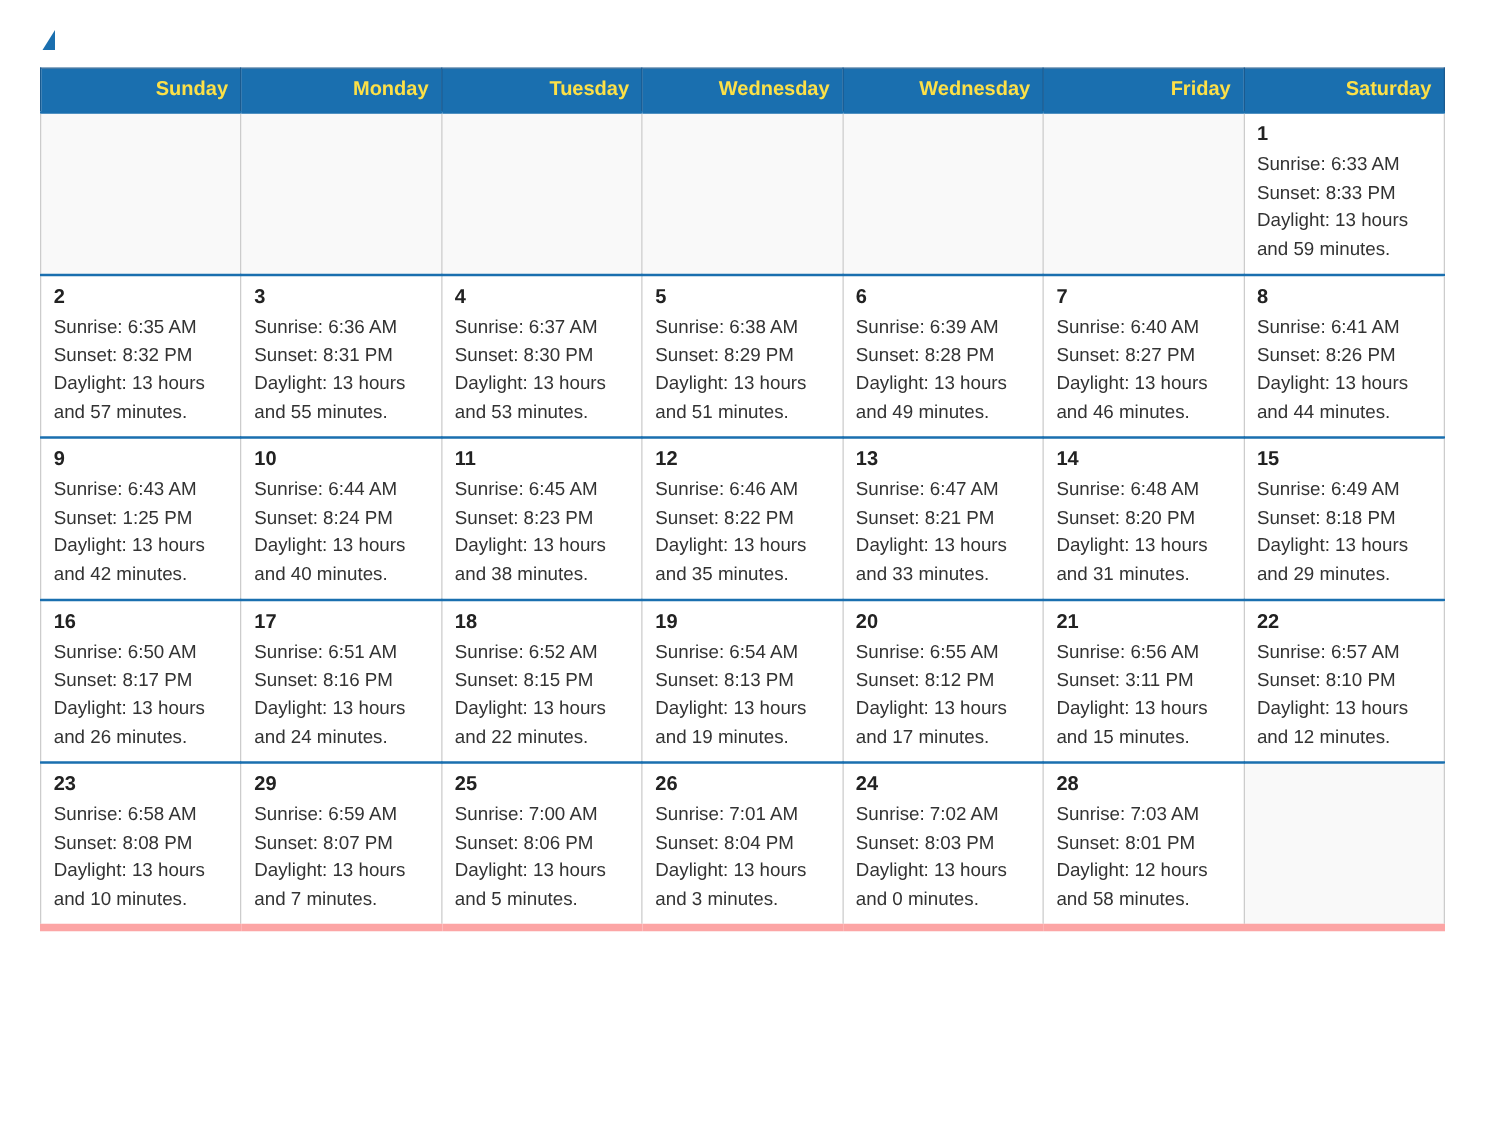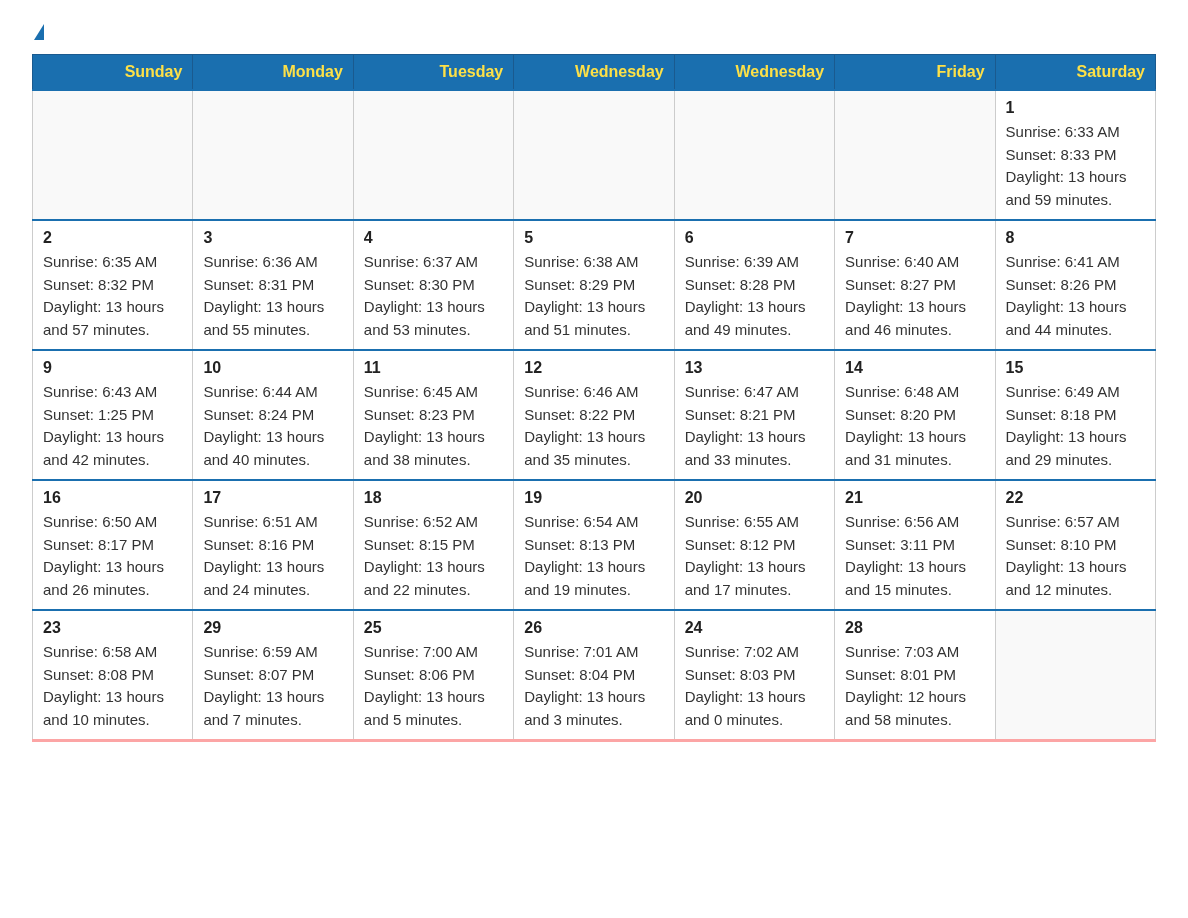--- a/index.html
+++ b/index.html
@@ -92,21 +92,21 @@
     }
     .day-info {
       font-size: 15px;
       color: #333;
       line-height: 1.5;
     }
     .empty-cell {
       background: #f9f9f9;
     }
     .last-row td {
-      border-bottom: 3px solid #fca5a5;
+      border-bottom: 6px solid #fca5a5;
     }
   </style>
 </head>
 <body>
 
 <div class="header-area">
   <div class="logo">
     <div class="logo-text">
       <span class="logo-general"></span>
       <div class="logo-triangle"></div>

